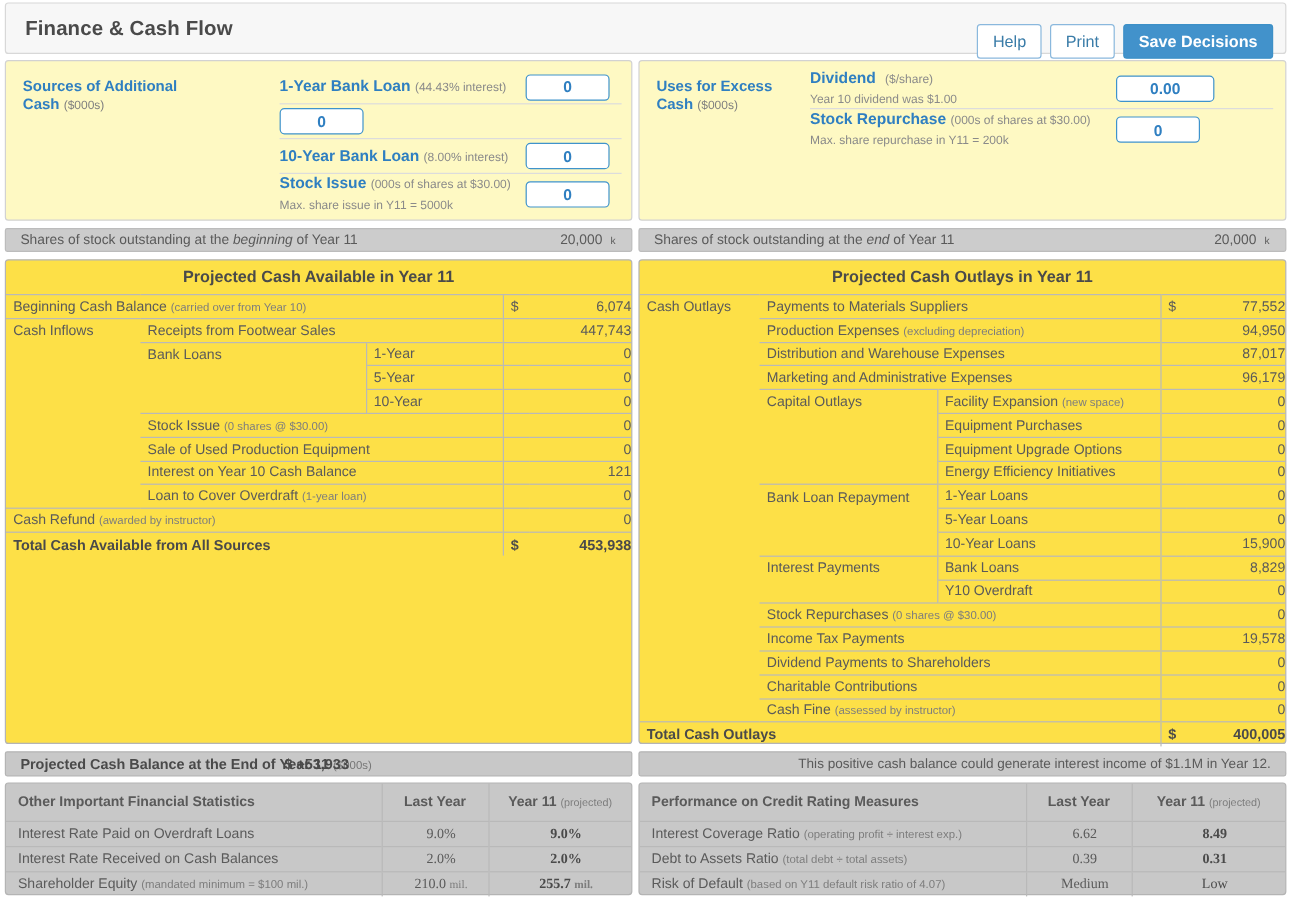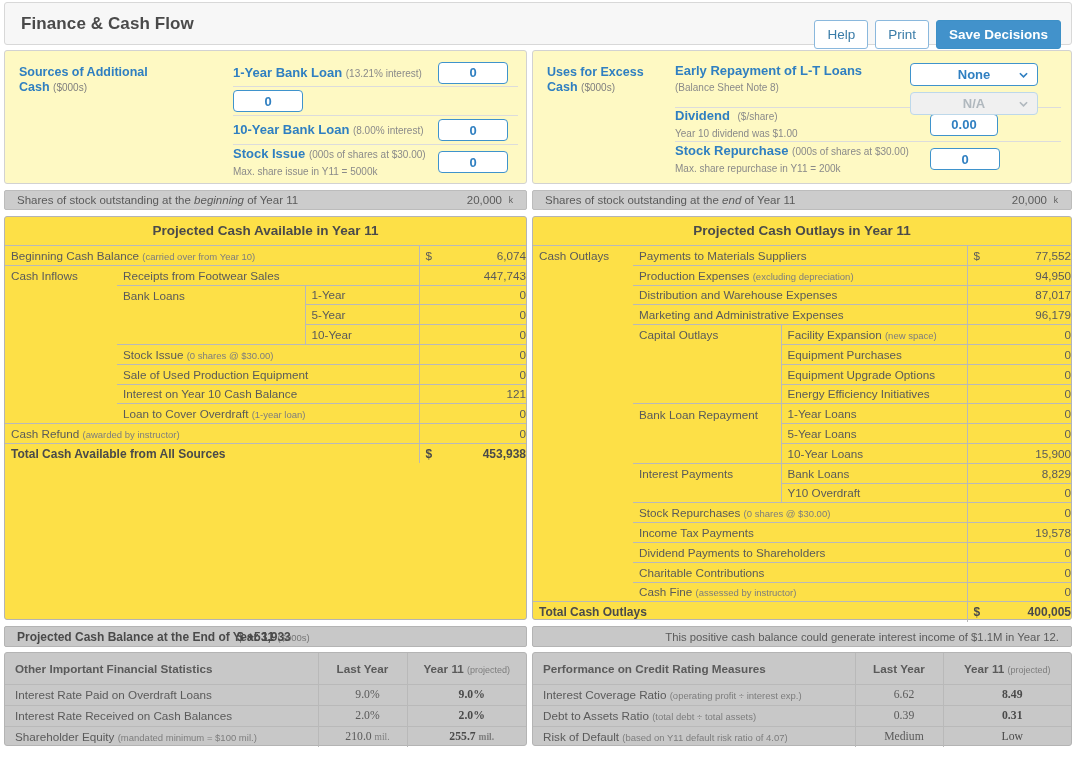--- a/index.html
+++ b/index.html
@@ -162,21 +162,21 @@
     <div class="dec-cat">
       <span>Sources of Additional</span>
       <span>Cash</span>
       <span class="sub">($000s)</span>
     </div>
 
     <div class="dec-rows" style="left:228px; top:8px; width:285px;">
       <div class="dec-row" style="height:28px;">
         <div class="dec-label" style="width:205px;">
           <span>1-Year Bank Loan</span>
-          <span class="paren">(13.21% interest)</span>
+          <span class="paren">(44.43% interest)</span>
         </div>
         <input class="numbox" style="width: 70px;" value="0">
       </div>
       <div class="dec-row" style="height:29px;">
         <input class="numbox" style="width: 70px;" value="0">
       </div>
       <div class="dec-row" style="height:29px;">
         <div class="dec-label" style="width:205px;">
           <span>10-Year Bank Loan</span>
           <span class="paren">(8.00% interest)</span>
@@ -195,48 +195,28 @@
   </div>
 
   <div class="dec-panel dec-right">
     <div class="dec-cat">
       <span>Uses for Excess</span>
       <span>Cash</span>
       <span class="sub">($000s)</span>
     </div>
 
     <div class="dec-rows" style="left:142px; top:6px; width:386px;">
-      <div class="dec-row" style="height:51px; align-items:flex-start; padding-top:6px;">
-        <div class="dec-label" style="width:235px;">
-          <span>Early Repayment of L-T Loans</span>
-          <span class="dec-note">(Balance Sheet Note 8)</span>
-        </div>
-        <div style="width:128px;">
-          <div class="selbox">
-            <span>None</span>
-            <svg class="chev" viewBox="0 0 10 10">
-                <path d="M1 3 L5 7 L9 3" fill="none" stroke="#2f7fc1" stroke-width="1.8"></path>
-              </svg>
-          </div>
-          <div class="selbox disabled" style="margin-top:6px;">
-            <span>N/A</span>
-            <svg class="chev" viewBox="0 0 10 10">
-                <path d="M1 3 L5 7 L9 3" fill="none" stroke="#b0b8be" stroke-width="1.8"></path>
-              </svg>
-          </div>
-        </div>
-      </div>
 
       <div class="dec-row" style="height:34px;">
         <div class="dec-label" style="width:255px;">
           <span>Dividend</span>
           <span class="paren" style="margin-left:4px;">($/share)</span>
           <span class="dec-note">Year 10 dividend was $1.00</span>
         </div>
-        <input class="numbox" style="width: 68px;" value="0.00">
+        <input class="numbox" style="width: 82px;" value="0.00">
       </div>
 
       <div class="dec-row" style="height:34px;">
         <div class="dec-label" style="width:255px;">
           <span>Stock Repurchase</span>
           <span class="paren">(000s of shares at $30.00)</span>
           <span class="dec-note">Max. share repurchase in Y11 = 200k</span>
         </div>
         <input class="numbox" style="width: 70px;" value="0">
       </div>

